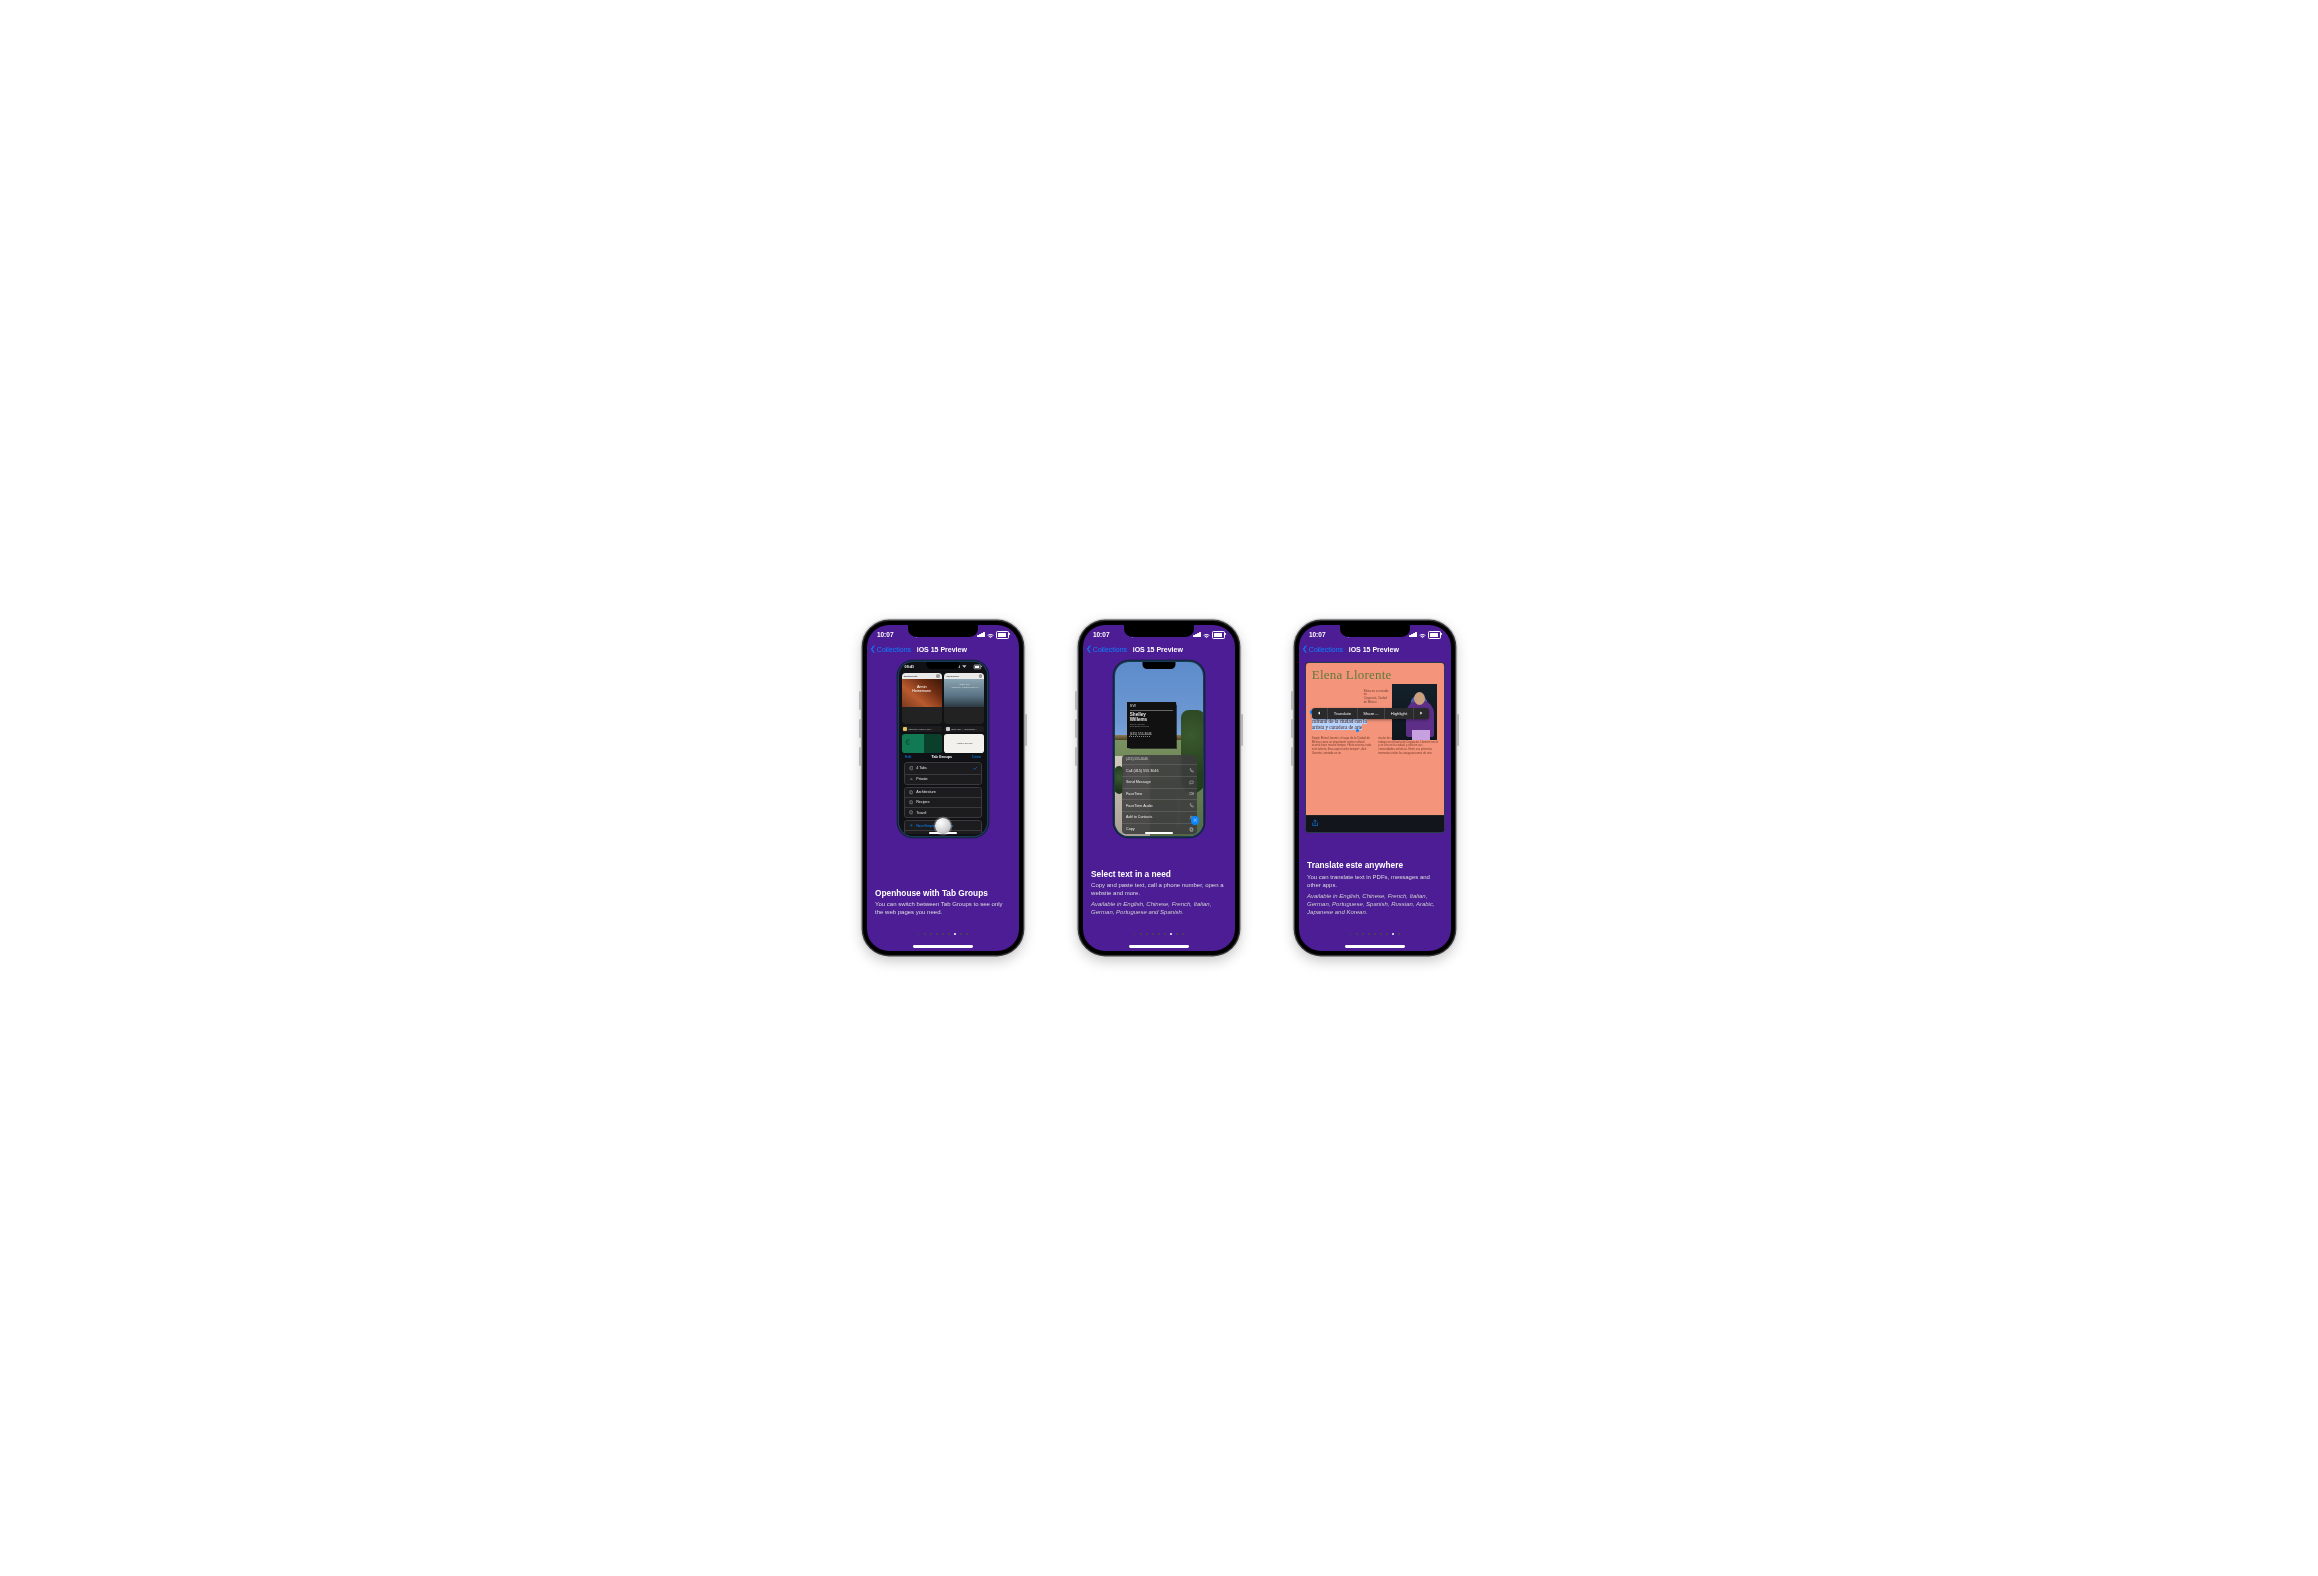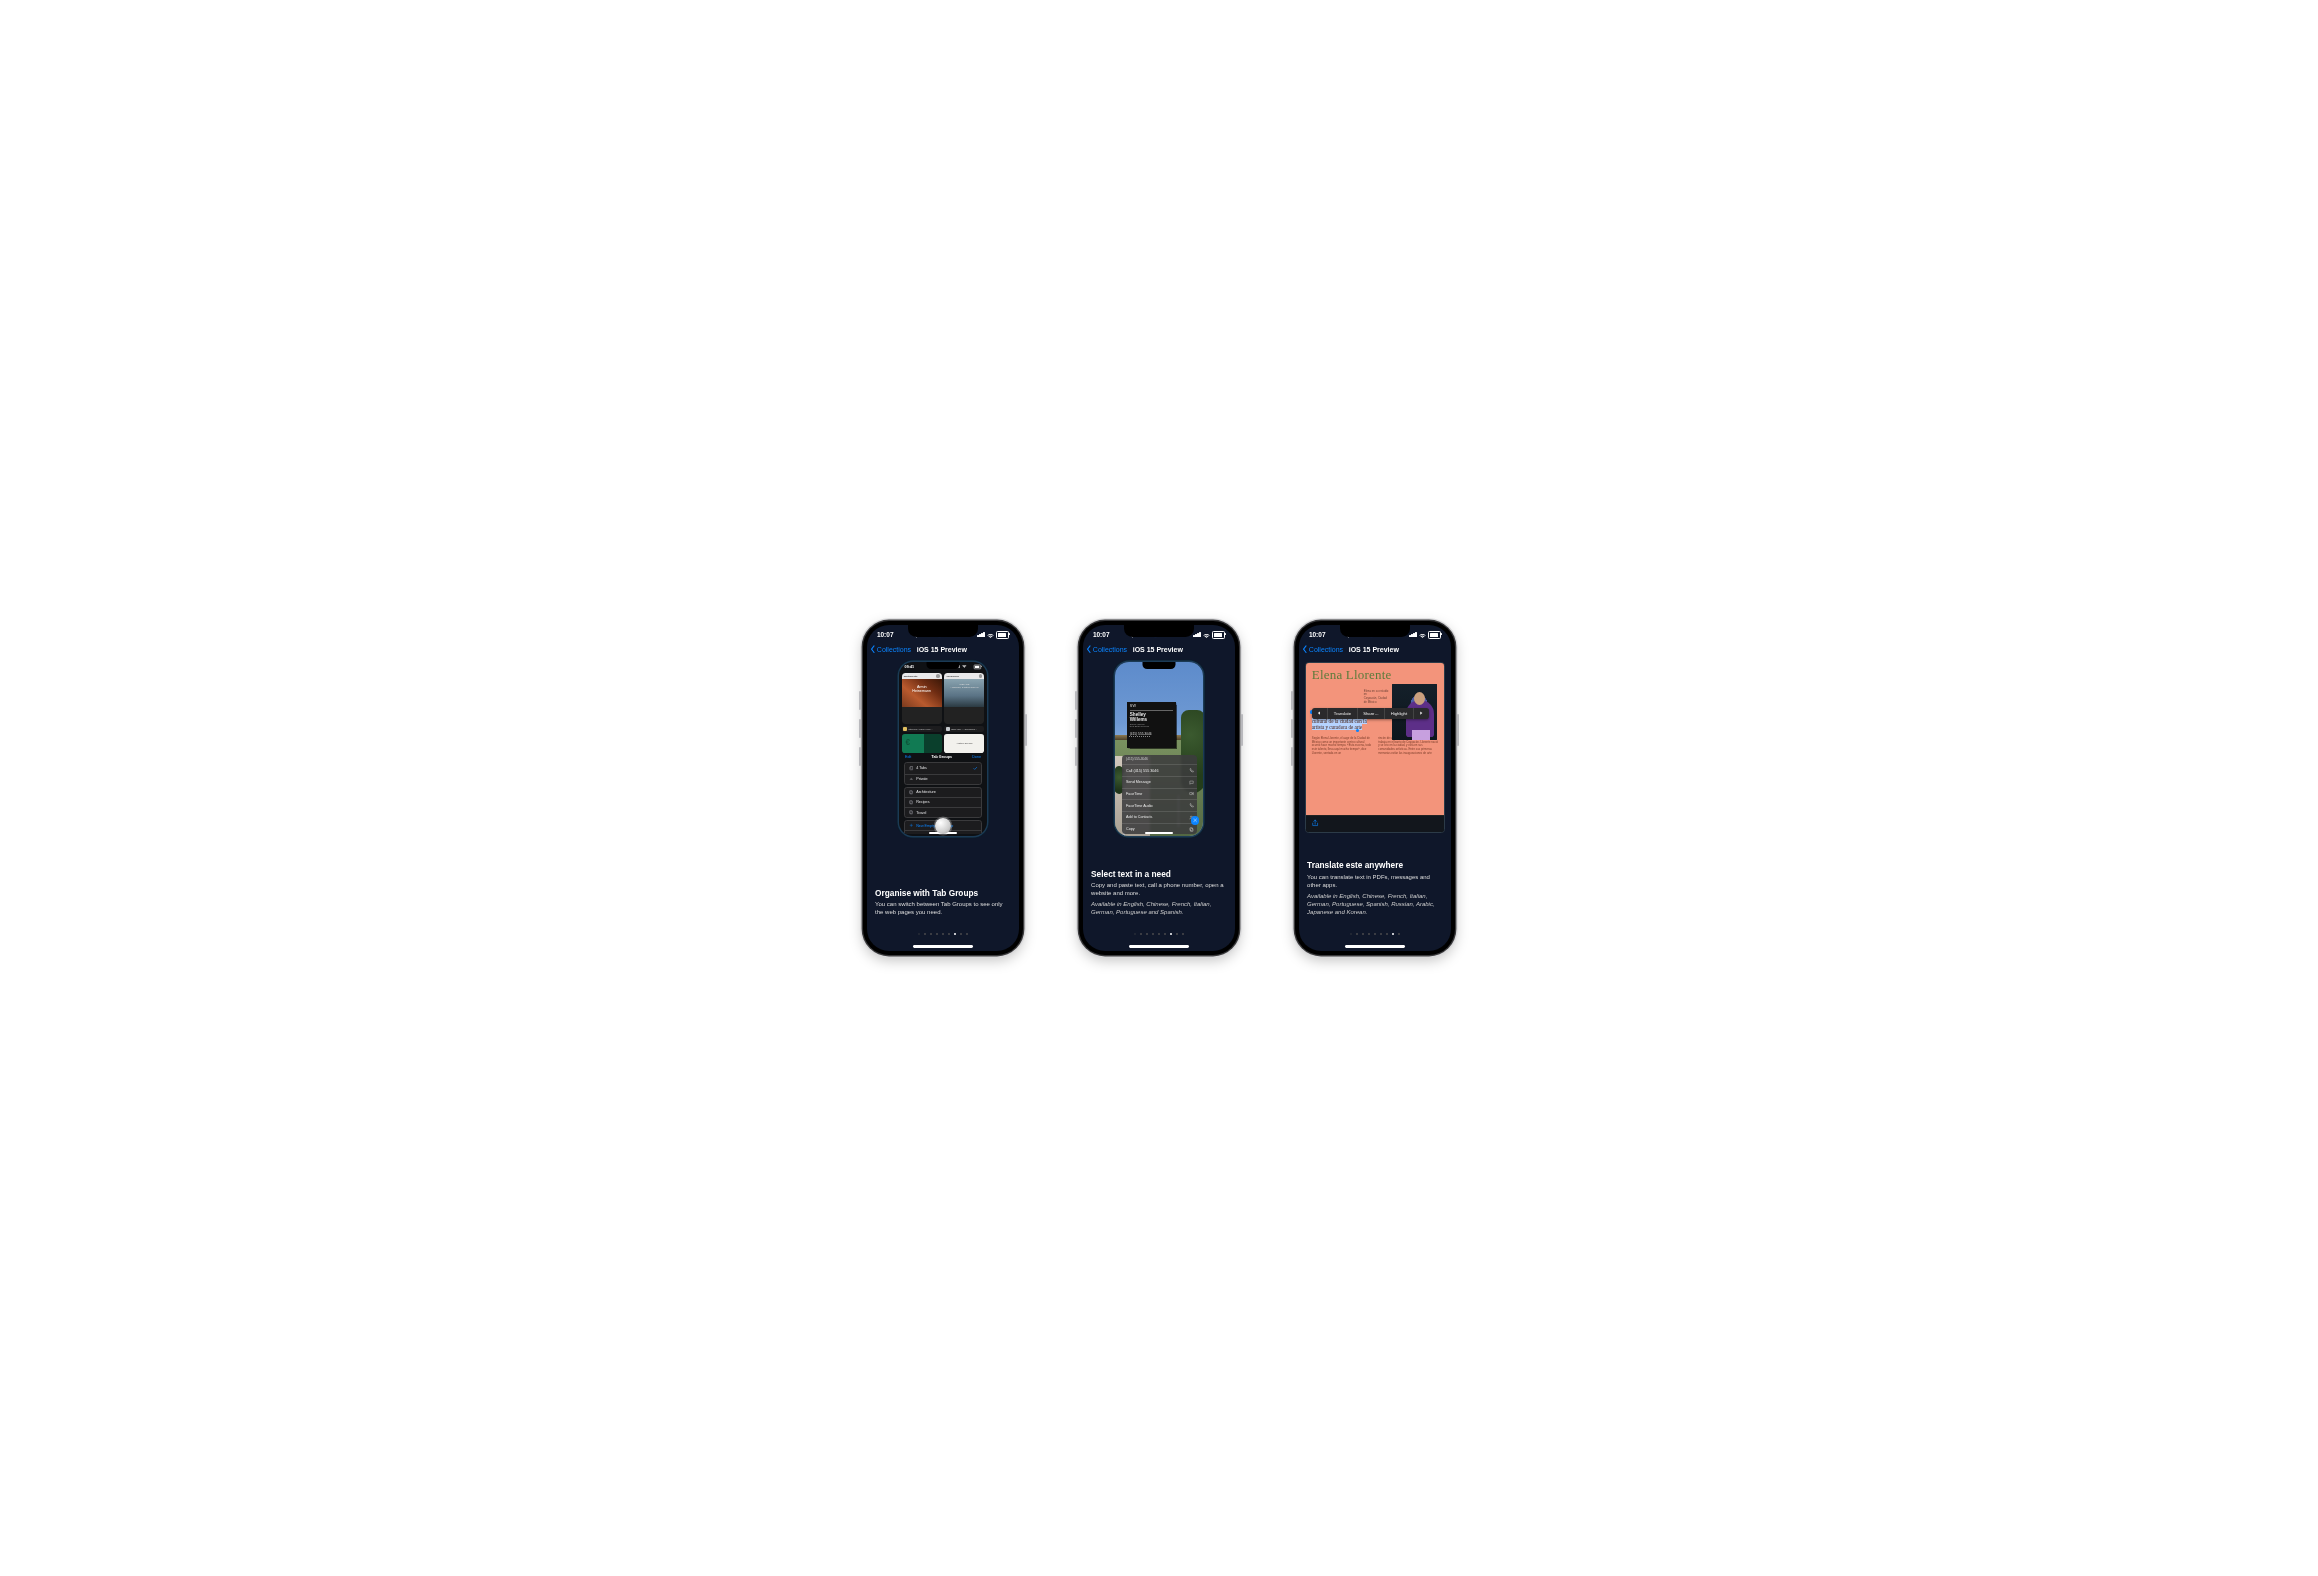--- a/index.html
+++ b/index.html
@@ -45,21 +45,21 @@
   .phone::before{ 
     content:""; position:absolute; left:-3.7px; top:70px; width:1.4px; height:18.5px; background:#b9b9bd; border-radius:0.9px;
     box-shadow:0 28px 0 0 #b9b9bd, 0 56px 0 0 #b9b9bd;
   }
   .phone::after{ 
     content:""; position:absolute; right:-3.7px; top:93px; width:1.4px; height:32px; background:#b9b9bd; border-radius:0.9px;
   }
   .screen{
     position:relative;
     width:100%; height:100%;
-    background:#0f172a;
+    background:#4c1d95;
     border-radius:22px;
     overflow:hidden;
     color:var(--fg);
   }
   .notch{
     position:absolute; top:0; left:50%; transform:translateX(-50%);
     width:70px; height:12px; background:#000;
     border-bottom-left-radius:8.3px; border-bottom-right-radius:8.3px;
     z-index:10;
   }
@@ -391,21 +391,21 @@
                 </div>
               </div>
             </div>
 
             <div class="fab"></div>
             <div class="mhome"></div>
           </div>
         </div>
 
         <div class="caption">
-          <h2>Organise with Tab Groups</h2>
+          <h2>Openhouse with Tab Groups</h2>
           <p>You can switch between Tab Groups to see only the web pages you need.</p>
         </div>
       </div>
 
       <div class="dots">
         <span class="muted"></span>
           <span></span>
           <span></span>
           <span></span>
           <span></span>

